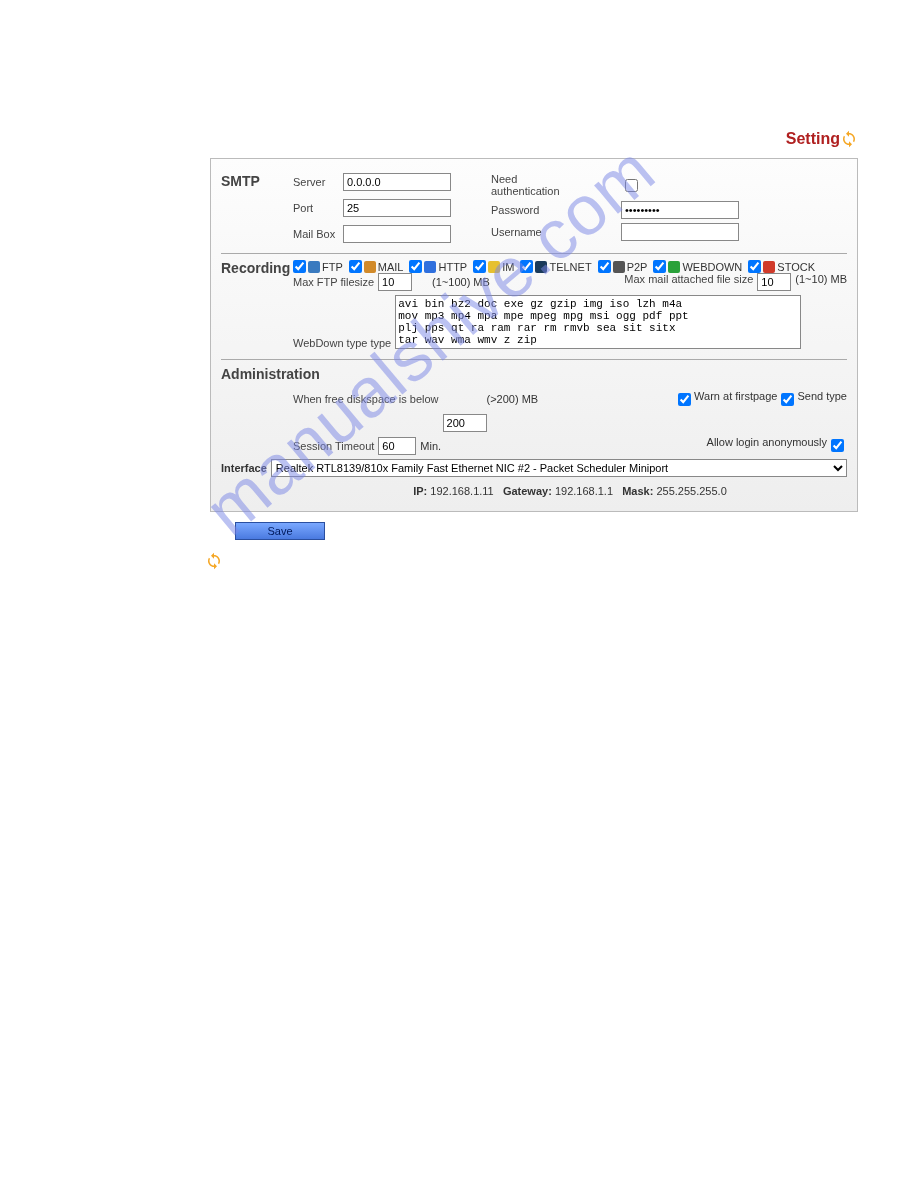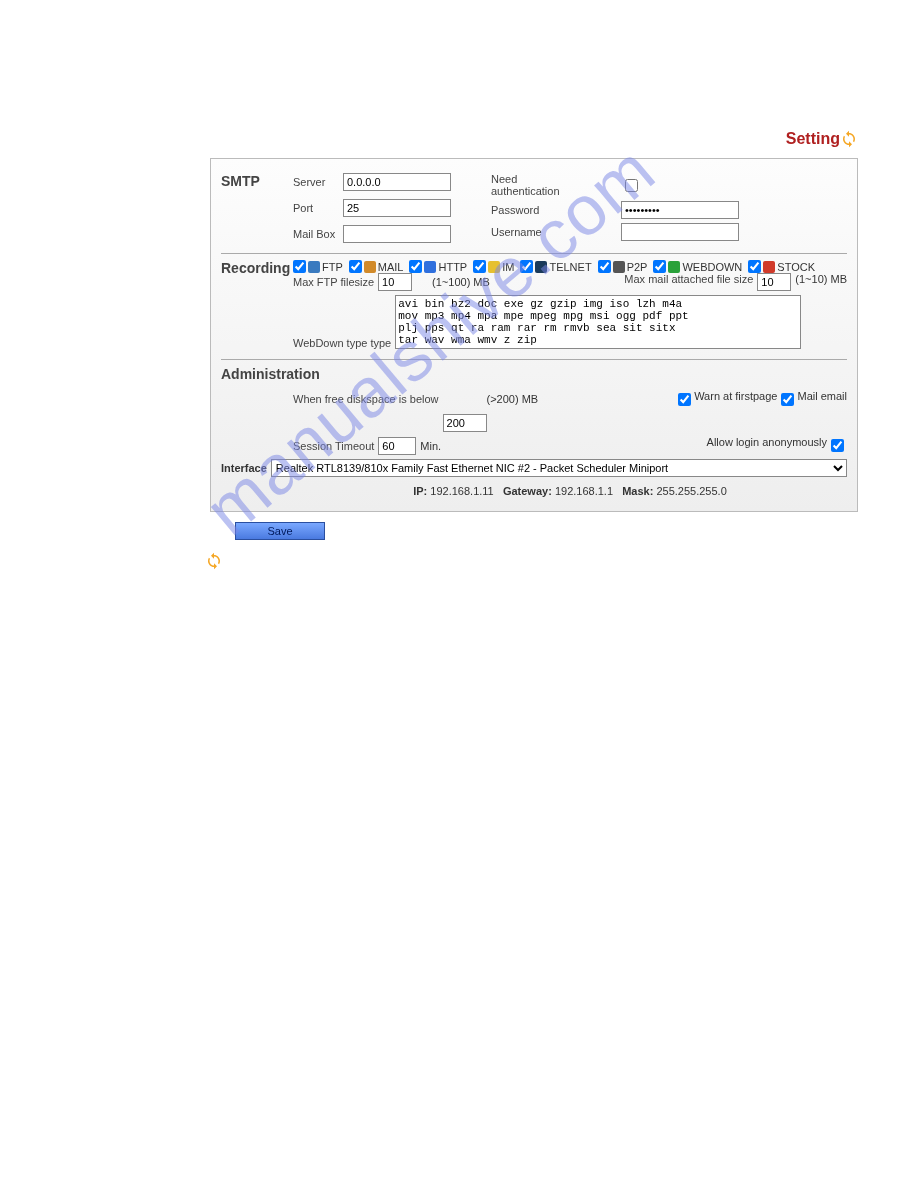--- a/index.html
+++ b/index.html
@@ -240,21 +240,21 @@
       <div class="section-label">Administration</div>
       <div class="section-body">
         <div class="row">
           <span class="field-label-wide">When free diskspace is below</span>
           <input type="text" style="width: 36px; margin-top: 48px;" value="200">
           <span style="">(&gt;200) MB</span>
           <div class="col-right">
             <input type="checkbox" checked="" style="">
             <span>Warn at firstpage</span>
             <input type="checkbox" checked="" style="margin-left: 4px;">
-            <span>Mail email</span>
+            <span>Send type</span>
           </div>
         </div>
         <div class="row">
           <span class="field-label-wide">Session Timeout</span>
           <input type="text" style="width: 30px;" value="60">
           <span style="margin-left:4px">Min.</span>
           <div class="col-right">
             <span>Allow login anonymously</span>
             <input type="checkbox" checked="" style="margin-left: 4px;">
           </div>

